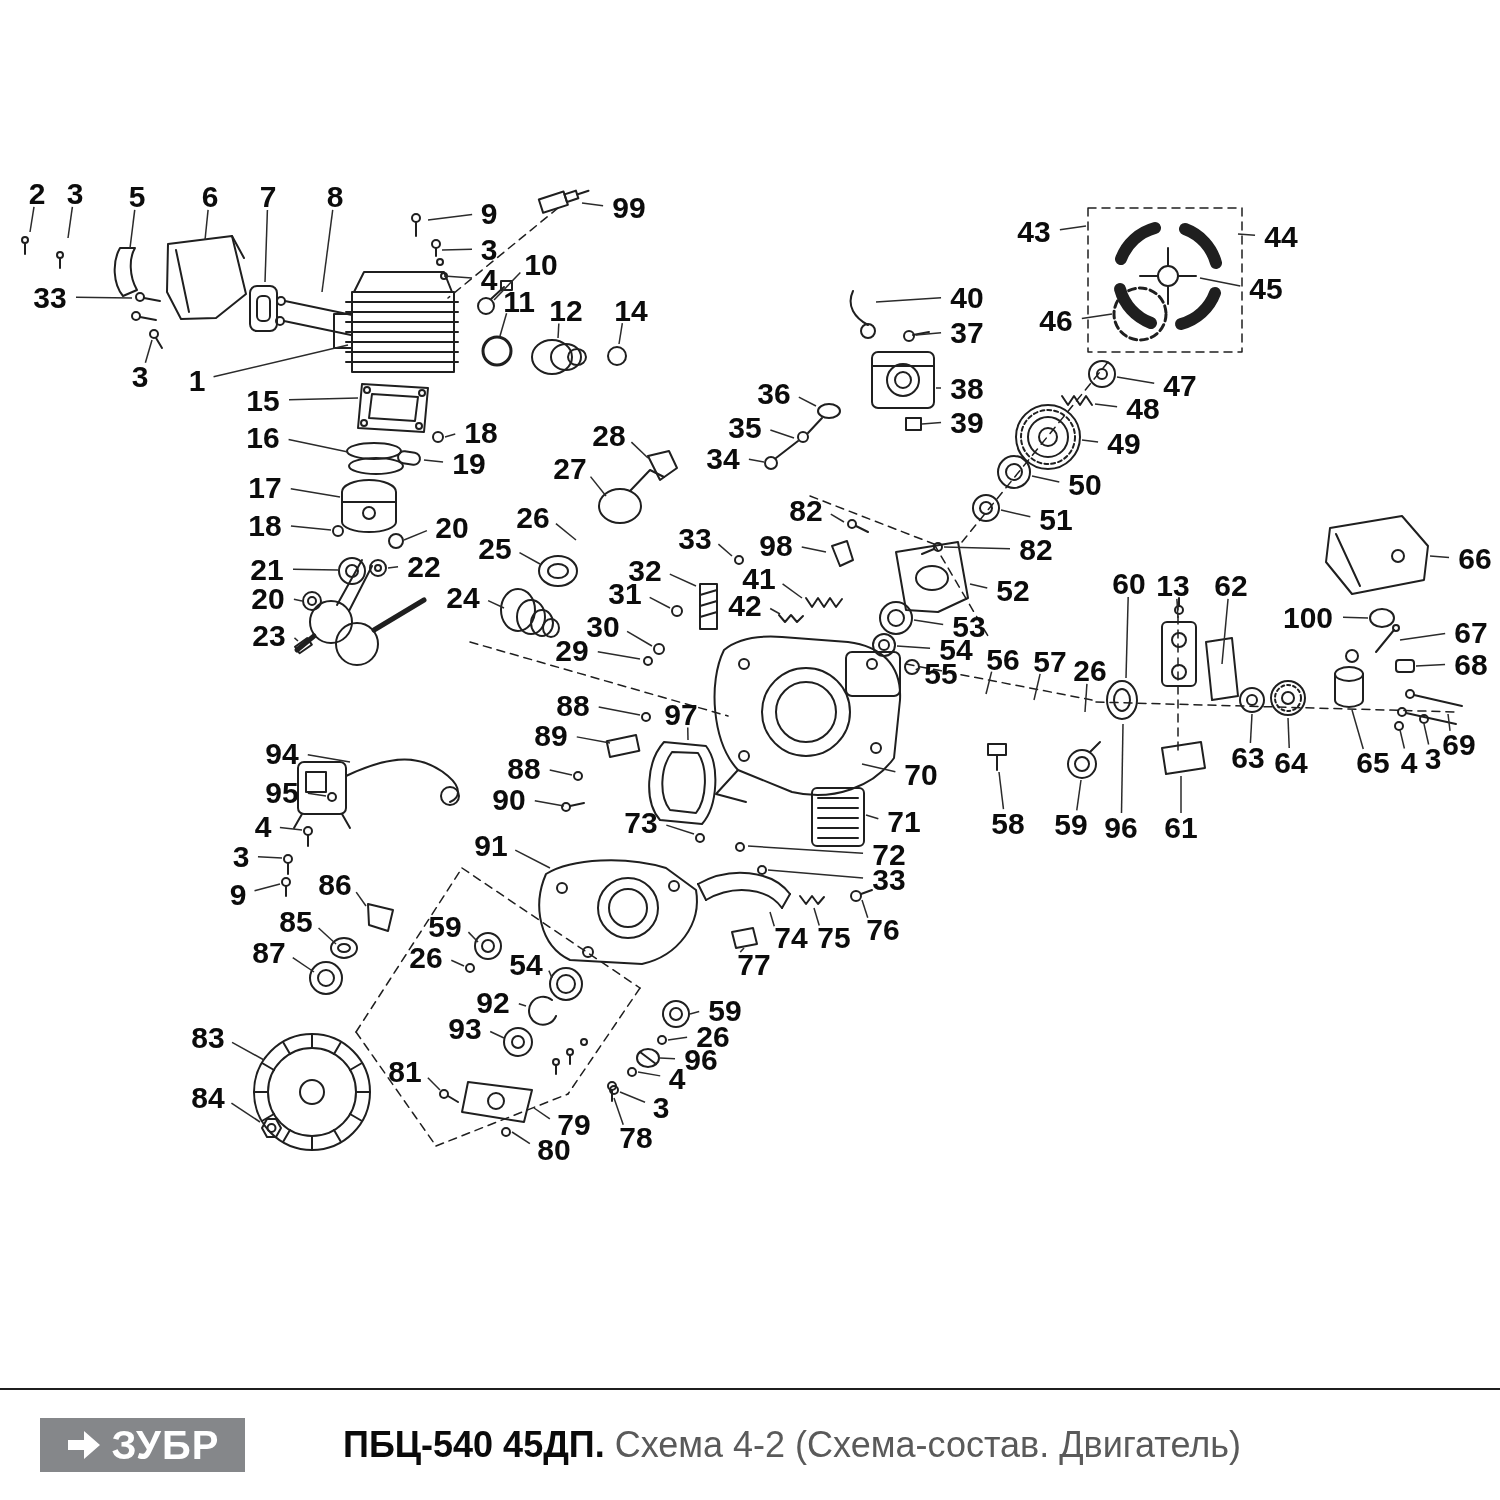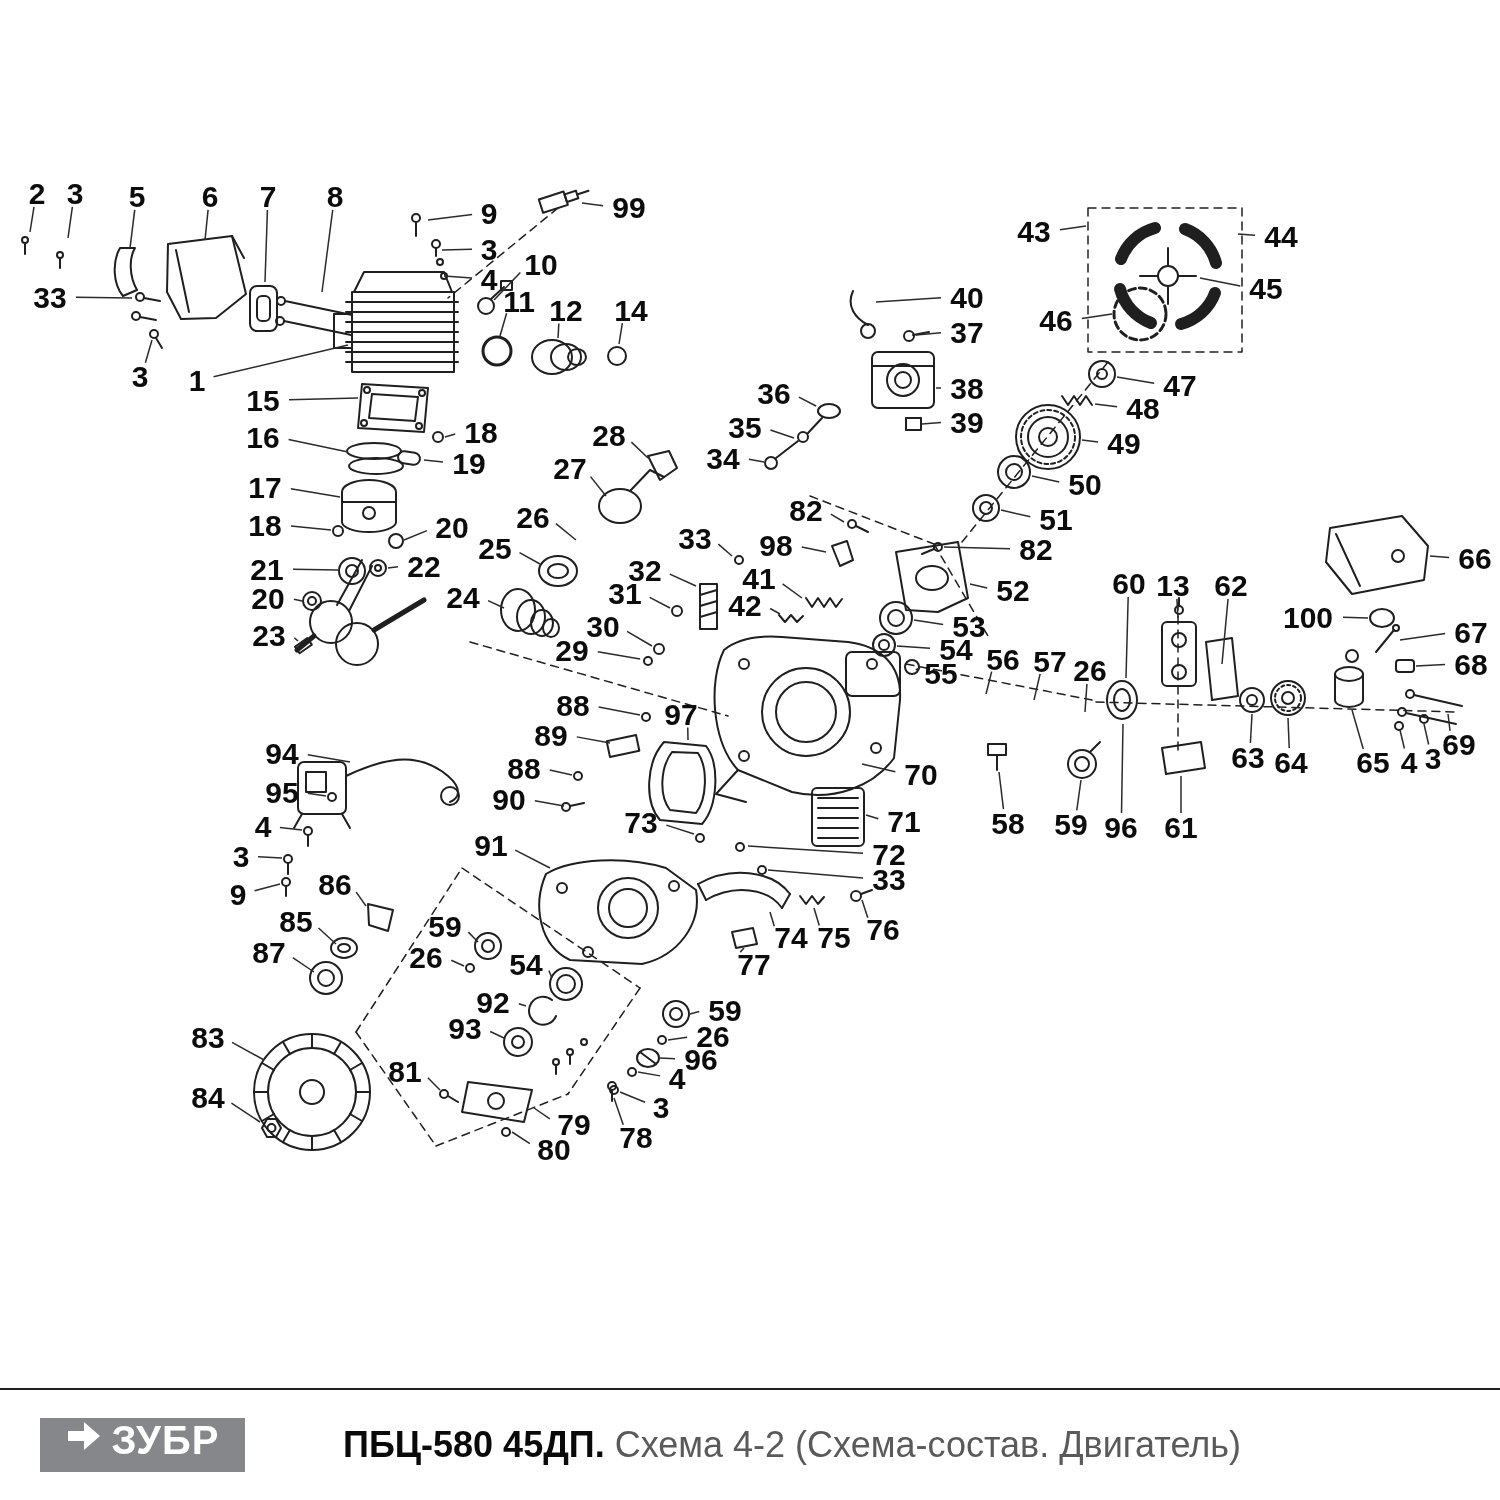--- a/index.html
+++ b/index.html
@@ -5,21 +5,21 @@
   *{margin:0;padding:0;box-sizing:border-box}
   html,body{width:1500px;height:1500px;background:#fff;overflow:hidden}
   .page{width:1500px;height:1500px;display:flex;flex-direction:column;font-family:"Liberation Sans",sans-serif}
   .diagram{width:1500px;height:1388px;background:#fff}
   svg{display:block}
   .parts *{stroke:#1f1f1f;fill:none;stroke-width:2;stroke-linecap:round;stroke-linejoin:round}
   .dash{stroke-dasharray:8 6 !important;stroke-width:1.5 !important}
   .callout{font-family:"Liberation Sans","DejaVu Sans",sans-serif;font-weight:bold;font-size:30px;fill:#0c0c0c;text-anchor:middle;dominant-baseline:central;stroke:none}
   .leader{stroke:#2b2b2b;stroke-width:1.5;fill:none}
   .footer{height:112px;border-top:2px solid #1f1f1f;display:flex;align-items:center;padding-left:40px;gap:38px;background:#fff}
-  .logo{width:205px;height:54px;background:#85878a;color:#fff;display:flex;align-items:flex-start;justify-content:center;gap:10px;flex:0 0 auto}
+  .logo{width:205px;height:54px;background:#85878a;color:#fff;display:flex;align-items:center;justify-content:center;gap:10px;flex:0 0 auto}
   .logo-text{font-weight:bold;font-size:40px;letter-spacing:1px}
   .title{font-size:36px;white-space:pre}
   .title-bold{font-weight:bold;color:#0a0a0a}
   .title-rest{color:#5a5a5a}
 </style>
 </head>
 <body>
 
 <div class="page">
   <div class="diagram">
@@ -714,16 +714,16 @@
   </div>
 
   <div class="footer">
     <div class="logo">
       <svg width="36" height="36" viewBox="0 0 36 36">
         <polygon points="2,13 18,13 18,4 34,18 18,32 18,23 2,23" fill="#ffffff" stroke="none"></polygon>
       </svg>
       <span class="logo-text">ЗУБР</span>
     </div>
     <div class="title">
-      <span class="title-bold">ПБЦ-580 45ДП.</span><span class="title-rest"> Схема 4-2 (Схема-состав. Двигатель)</span>
+      <span class="title-bold">ПБЦ-540 45ДП.</span><span class="title-rest"> Схема 4-2 (Схема-состав. Двигатель)</span>
     </div>
   </div>
 </div>
 
 </body></html>

